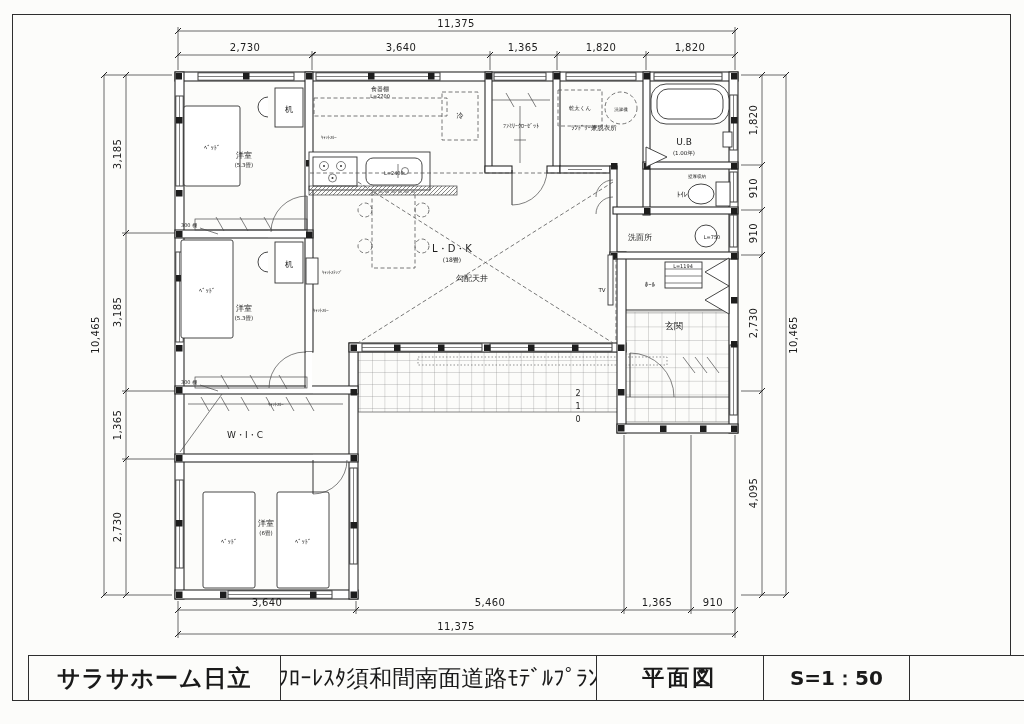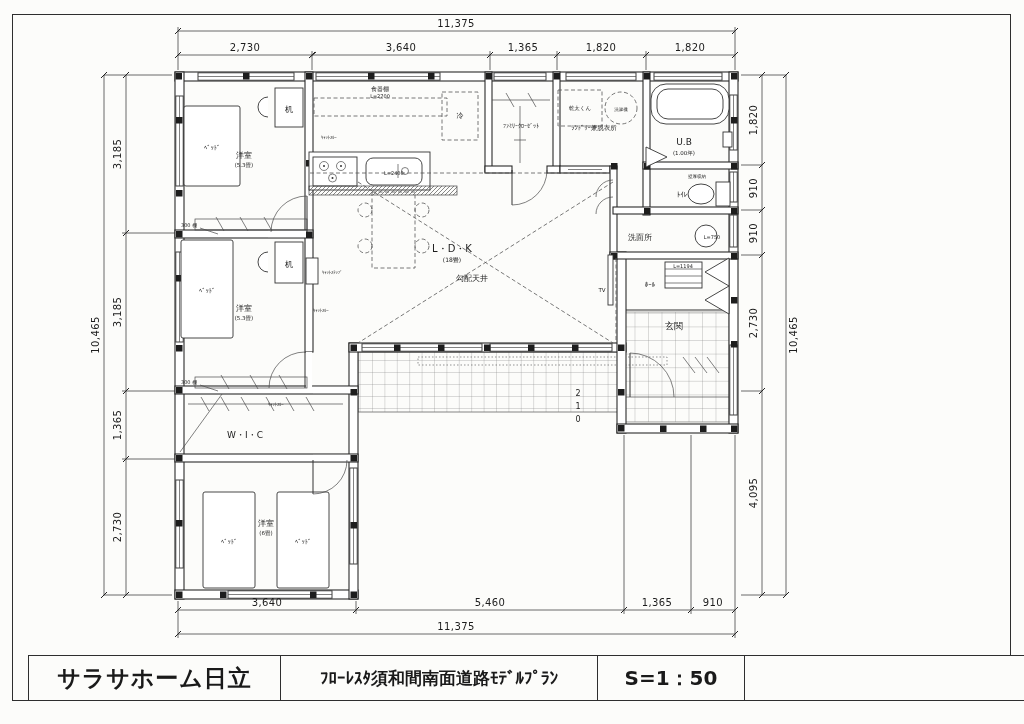--- a/index.html
+++ b/index.html
@@ -22,21 +22,21 @@
   .post{fill:#1d1d1d;}
   .num{font-size:10px;letter-spacing:0.4px;}
   .t45{font-size:4.5px;}.t5{font-size:5px;}.t55{font-size:5.5px;}.t6{font-size:6px;}
   .t65{font-size:6.5px;}.t7{font-size:7px;}.t8{font-size:8px;}.t9{font-size:9px;}.t10{font-size:10px;}
   .mid{text-anchor:middle;}
   .titleblock{position:absolute;left:28px;top:655px;width:999px;height:46px;display:flex;
               border:1.6px solid #2e2e2e;box-sizing:border-box;background:#fcfcfa;}
   .tb-cell{display:flex;align-items:center;justify-content:center;border-right:1.4px solid #2e2e2e;
            box-sizing:border-box;color:#1a1a1a;white-space:nowrap;overflow:hidden;}
   .tb-company{width:252px;font-size:23px;font-weight:bold;letter-spacing:1px;}
-  .tb-project{width:317px;font-size:17px;font-weight:bold;}
+  .tb-project{width:317px;font-size:23px;font-weight:normal;}
   .tb-drawing{width:167px;font-size:22px;font-weight:bold;letter-spacing:3px;}
   .tb-scale{width:147px;font-size:20px;font-weight:bold;}
   .tb-empty{width:116px;border-right:none;}
 </style>
 </head>
 <body>
 
 <div class="sheet">
   <div class="border-rect"></div>
 
@@ -481,16 +481,17 @@
       <line x1="786" y1="75" x2="786" y2="595" class="dim"></line>
       <line x1="783" y1="78" x2="789" y2="72" class="tick"></line>
         <line x1="783" y1="598" x2="789" y2="592" class="tick"></line>
       <text transform="rotate(-90 797 335)" x="797" y="335" class="num mid">10,465</text>
     </g>
   </svg>
 
   <div class="titleblock">
     <div class="tb-cell tb-company">サラサホーム日立</div>
     <div class="tb-cell tb-project">ﾌﾛｰﾚｽﾀ須和間南面道路ﾓﾃﾞﾙﾌﾟﾗﾝ</div>
+    <div class="tb-cell tb-drawing">平面図</div>
     <div class="tb-cell tb-scale">S=1：50</div>
     <div class="tb-cell tb-empty"></div>
   </div>
 </div>
 
 </body></html>

